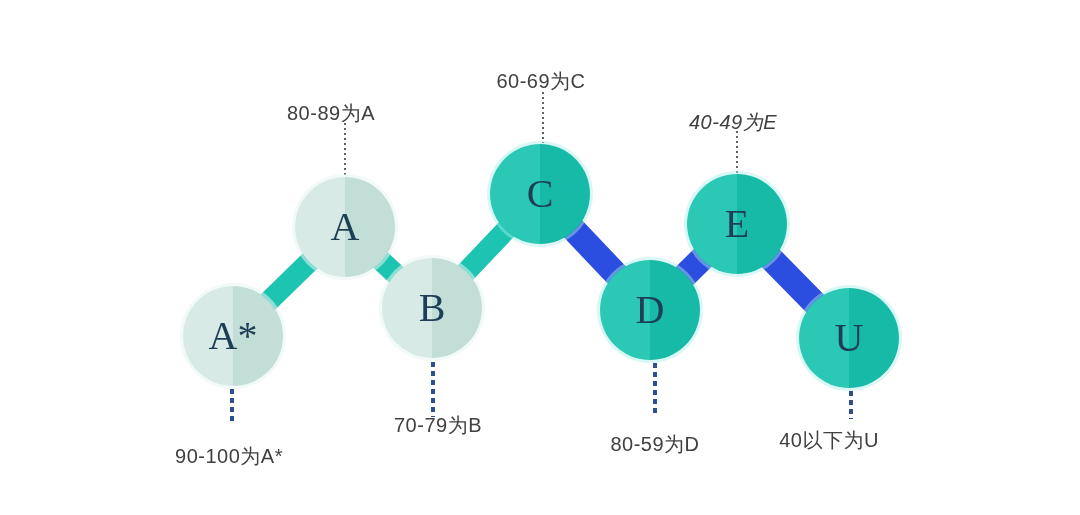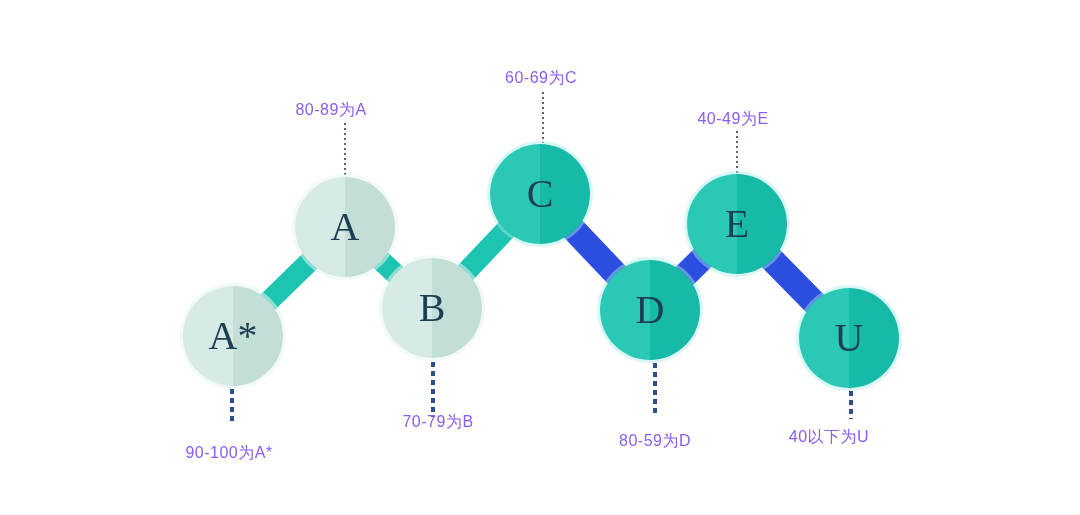--- a/index.html
+++ b/index.html
@@ -33,21 +33,21 @@
     width:2px;
     background:repeating-linear-gradient(to bottom,#5a626b 0 2px,transparent 2px 5px);
   }
   .leader.bottom{
     width:4px;
     background:repeating-linear-gradient(to bottom,#2d4f8e 0 5px,transparent 5px 9px);
   }
   .caption{
     position:absolute;
     transform:translateX(-50%);
-    font-size:16px;color:#8b5cf6;
+    font-size:20px;color:#404040;
     white-space:nowrap;
     letter-spacing:.5px;
   }
 </style>
 </head>
 <body>
 
 <div class="stage">
 
   <svg class="links" width="1080" height="515">
@@ -84,19 +84,19 @@
   </div>
   <div class="node teal" style="left:687px;top:174px;">
     <span class="letter">E</span>
   </div>
   <div class="node teal" style="left:799px;top:288px;">
     <span class="letter">U</span>
   </div>
 
   <div class="caption" style="left:331px;top:100px;">80-89为A</div>
   <div class="caption" style="left:541px;top:68px;">60-69为C</div>
-  <div class="caption" style="left:733px;top:109px;">40-49为E</div>
+  <div class="caption" style="left:733px;top:109px;font-style:italic;">40-49为E</div>
   <div class="caption" style="left:229px;top:443px;text-align:center;">90-100为A*</div>
   <div class="caption" style="left:438px;top:412px;">70-79为B</div>
   <div class="caption" style="left:655px;top:431px;">80-59为D</div>
   <div class="caption" style="left:829px;top:427px;">40以下为U</div>
 
 </div>
 
 </body></html>

